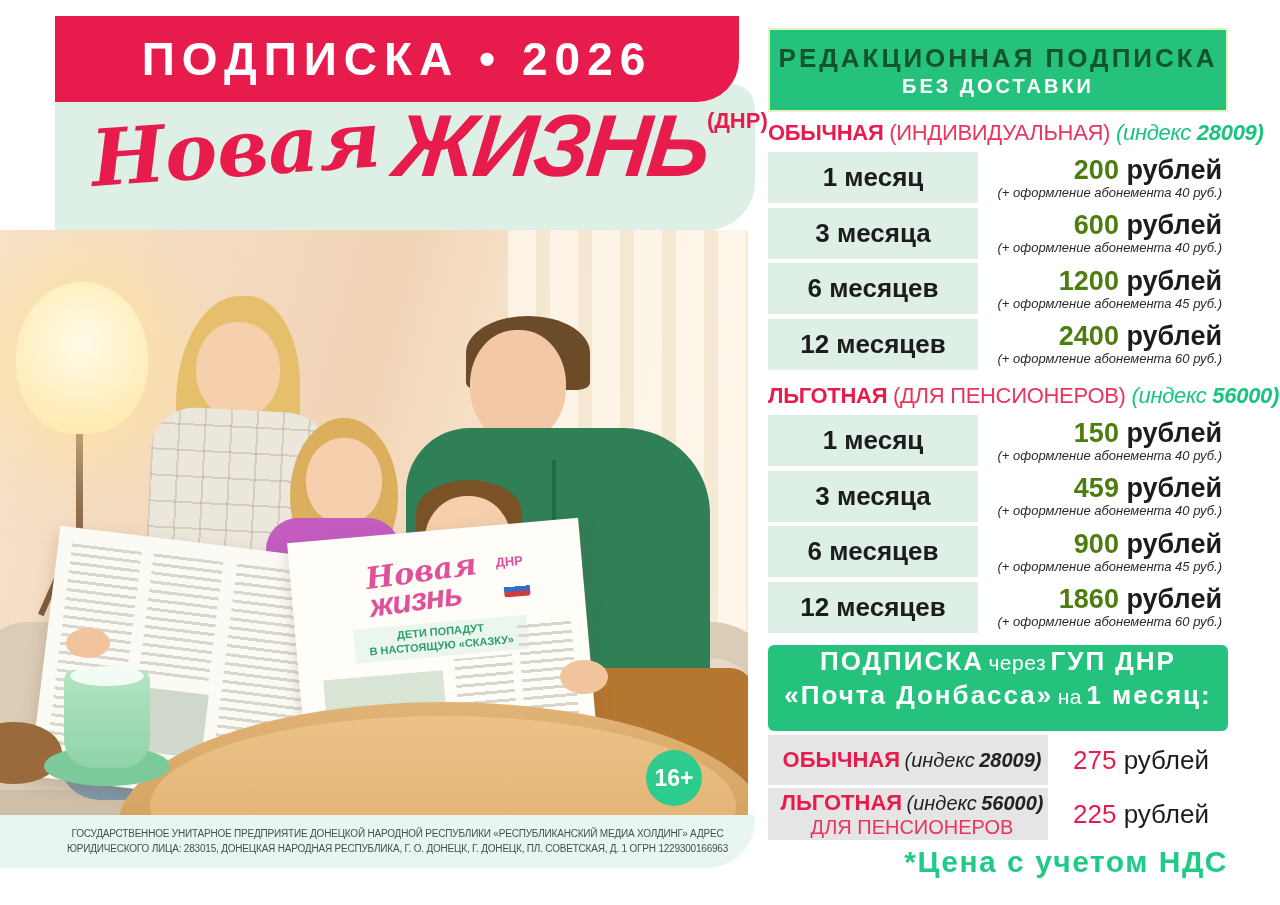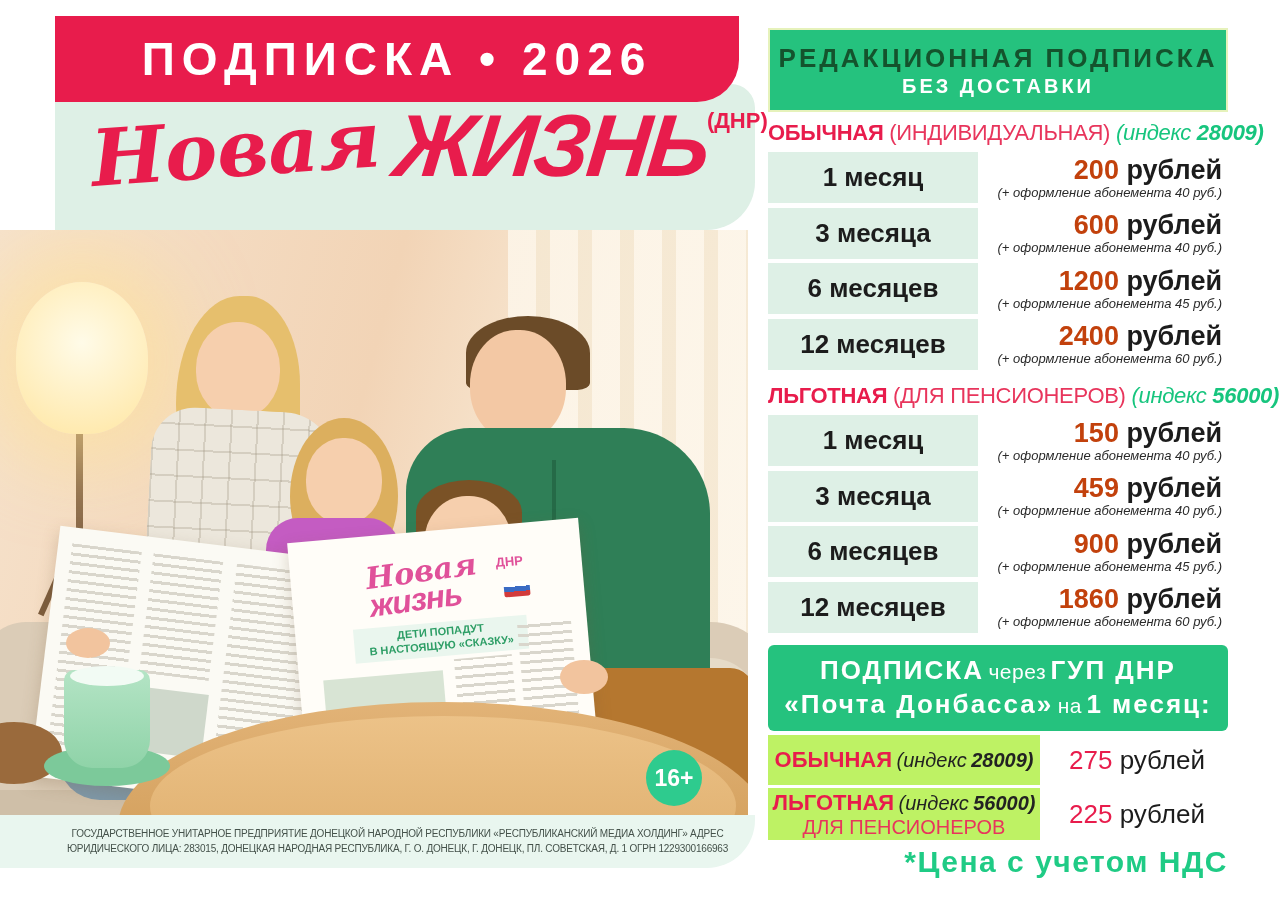--- a/index.html
+++ b/index.html
@@ -111,33 +111,33 @@
   .sec-label .ix{color:#17c57e;font-style:italic;}
   .sec-label .ixv{color:#17c57e;font-style:italic;font-weight:bold;}
 
   .ptable{position:absolute;left:768px;width:460px;}
   .prow{display:flex;height:51px;margin-bottom:4.5px;}
   .cell-period{width:210px;background:#def0e6;display:flex;align-items:center;justify-content:center;
                font-size:26px;font-weight:bold;color:#1c1c1c;}
   .cell-price{flex:1;margin-left:6px;background:#fff;display:flex;flex-direction:column;
               justify-content:center;align-items:flex-end;padding-right:6px;}
   .cell-price .pl{font-size:27px;font-weight:bold;color:#1c1c1c;line-height:1;}
-  .cell-price .pl .num{color:#c2410c;}
+  .cell-price .pl .num{color:#4d7c0f;}
   .cell-price .nt{font-size:13px;font-style:italic;color:#2a2a2a;margin-top:2px;line-height:1;}
 
   .green-box2{position:absolute;left:768px;top:645px;width:460px;height:86px;background:#25c27e;
-              border-radius:6px;display:flex;flex-direction:column;align-items:center;justify-content:center;
+              border-radius:6px;display:flex;flex-direction:column;align-items:center;justify-content:flex-start;
               color:#fff;line-height:1.3;}
   .green-box2 .big{font-weight:bold;font-size:26px;letter-spacing:2px;}
   .green-box2 .sm{font-weight:normal;font-size:21px;letter-spacing:0.5px;}
 
   .bot-table{position:absolute;left:768px;top:735px;width:460px;}
   .brow{display:flex;margin-bottom:3px;}
-  .bcell-l{width:272px;background:#bef264;display:flex;flex-direction:column;align-items:center;
-           justify-content:center;white-space:nowrap;}
+  .bcell-l{width:272px;background:#e5e5e5;display:flex;flex-direction:column;align-items:center;
+           justify-content:center;white-space:nowrap;padding-left:8px;}
   .bcell-r{flex:1;margin-left:6px;background:#fff;display:flex;align-items:center;justify-content:center;
            font-size:26px;font-weight:normal;color:#1c1c1c;white-space:nowrap;}
   .bcell-r .num{color:#e81c4c;}
   .bname{color:#e81c4c;font-weight:bold;font-size:22px;}
   .bidx{color:#222;font-style:italic;font-size:20px;}
   .bidxv{color:#222;font-style:italic;font-weight:bold;font-size:20px;}
   .bsub{color:#e8355c;font-size:20px;line-height:1.1;}
 
   .footnote{position:absolute;left:768px;top:845px;width:460px;text-align:right;color:#1fcb85;
             font-weight:bold;font-size:30px;letter-spacing:1.5px;}

